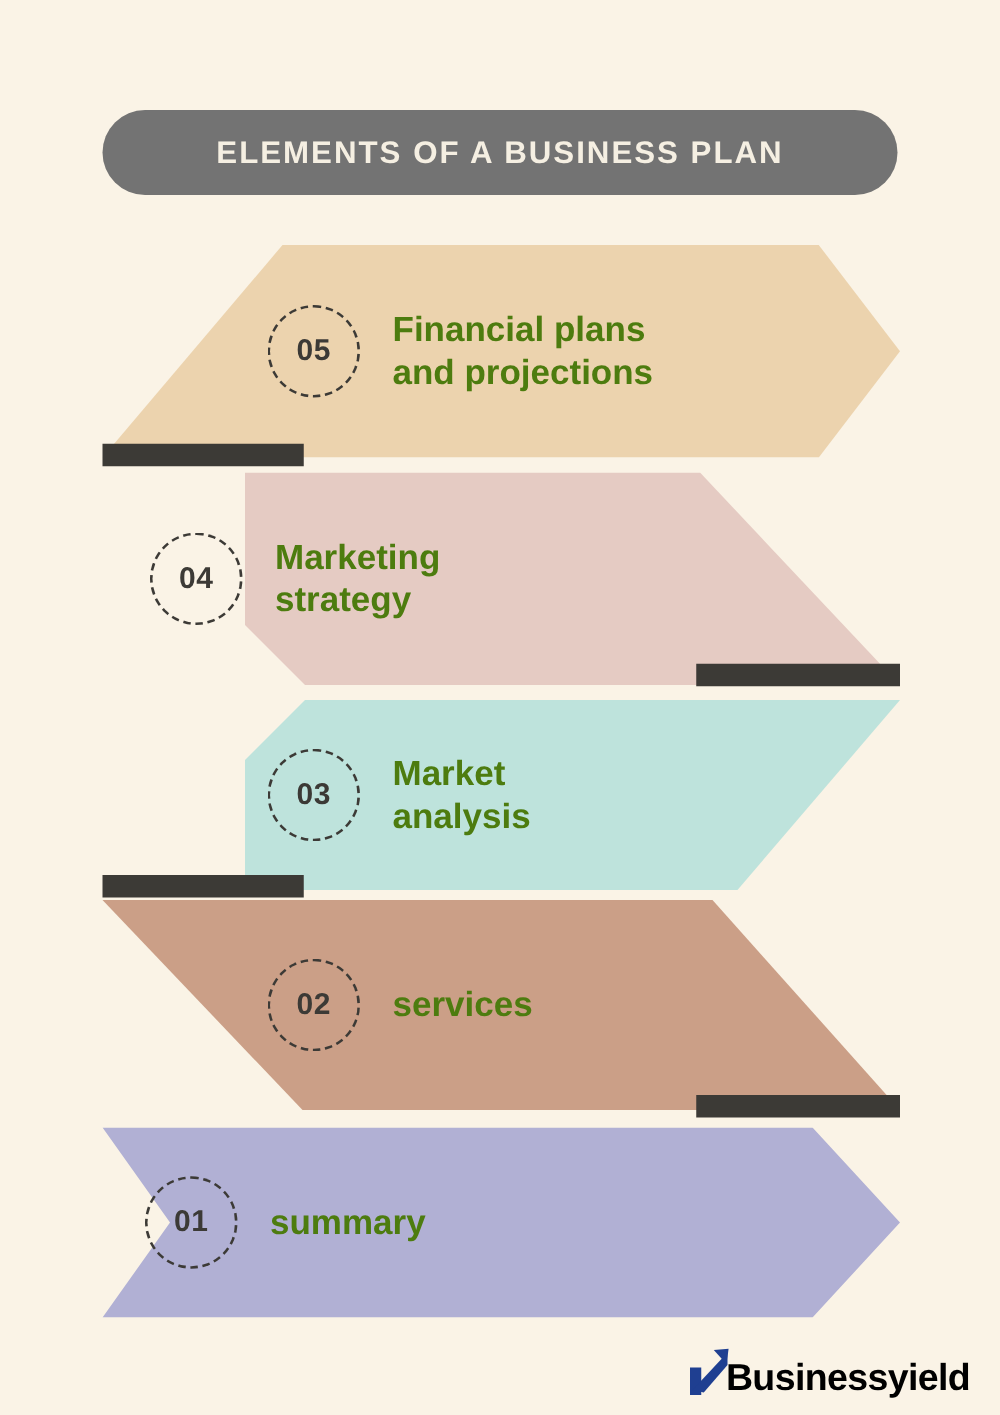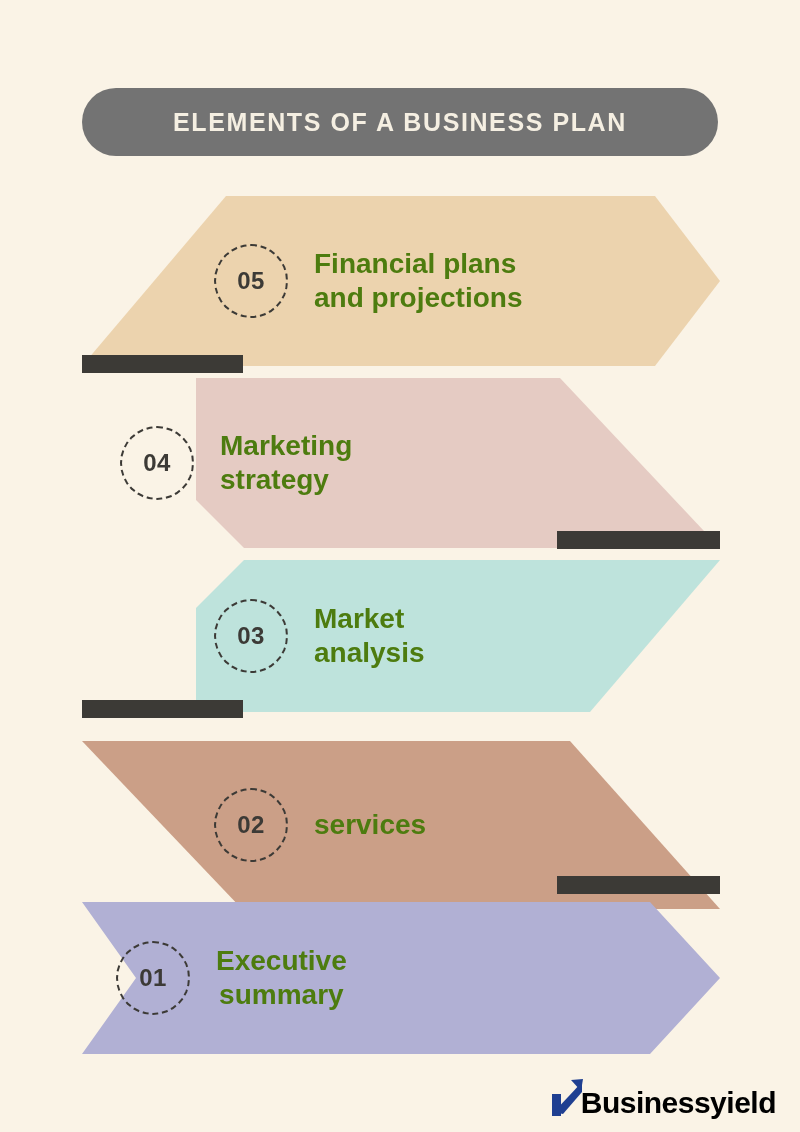--- a/index.html
+++ b/index.html
@@ -73,21 +73,21 @@
   
   #step-05{ top:0px;   height:170px; }
   #step-05 .step-body{ padding-left:214px; }
 
   #step-04{ top:182px; height:170px; }
   #step-04 .step-body{ padding-left:120px; }
 
   #step-03{ top:364px; height:152px;border-radius:22px; }
   #step-03 .step-body{ padding-left:214px; }
 
-  #step-02{ top:545px; height:168px; }
+  #step-02{ top:524px; height:168px; }
   #step-02 .step-body{ padding-left:214px; }
 
   #step-01{ top:706px; height:152px; }
   #step-01 .step-body{ padding-left:116px;text-align:center; }
 
   
   .bar{ position:absolute; height:18px; background:#3c3a36; }
   #bar-a{ left:82px;  top:355px; width:161px; }
   #bar-b{ left:557px; top:531px; width:163px; }
   #bar-c{ left:82px;  top:700px; width:161px; }
@@ -179,21 +179,20 @@
 
   <div class="step" id="step-01">
     <svg class="step-shape" viewBox="0 0 800 152" preserveAspectRatio="none">
       <polygon points="82,0 650,0 720,76 650,152 82,152 136,76" fill="#b1b0d4"></polygon>
     </svg>
     <div class="step-body">
       <div class="num-circle">
         <span class="num-text">01</span>
       </div>
       <div class="step-label">
-        <div>Executive</div>
         <div>summary</div>
       </div>
     </div>
   </div>
 
 </div>
 
 <div class="bar" id="bar-a"></div>
 <div class="bar" id="bar-b"></div>
 <div class="bar" id="bar-c"></div>

